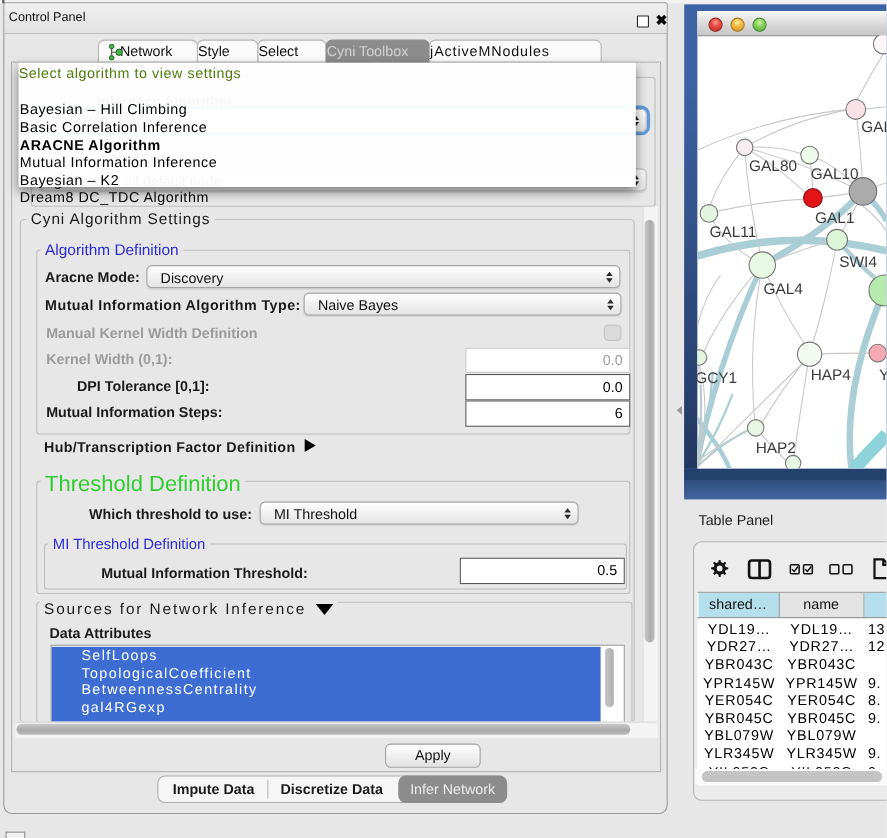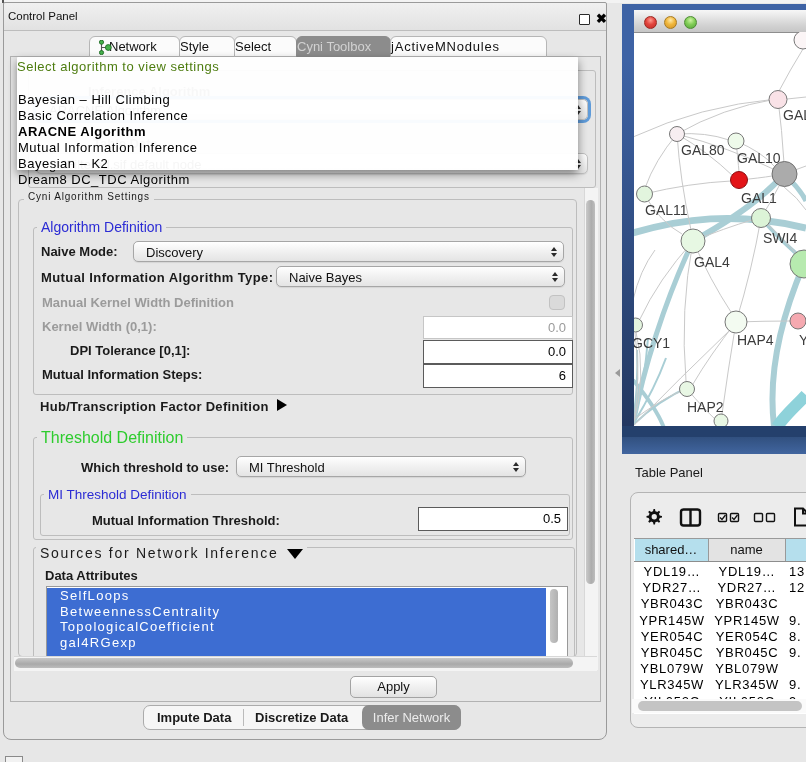--- a/index.html
+++ b/index.html
@@ -17,21 +17,21 @@
   .arr:before{content:"";position:absolute;left:0.5px;top:0.5px;width:0;height:0;border-left:3px solid transparent;border-right:3px solid transparent;border-bottom:4.5px solid #2a2a2a;}
   .arr:after{content:"";position:absolute;left:0.5px;top:7px;width:0;height:0;border-left:3px solid transparent;border-right:3px solid transparent;border-top:4.5px solid #2a2a2a;}
   .field{position:absolute;background:#fff;font-size:13px;text-align:right;
          padding:0 6px 0 0;line-height:21px;color:#000;}
   .grp{position:absolute;border:1px solid #bdbdbd;border-radius:3px;}
   .gtitle{position:absolute;background:#e7e7e7;padding:0 4px;white-space:nowrap;}
   .tab{position:absolute;top:36px;height:21px;background:#fbfbfb;border:1px solid #b6b6b6;
        border-radius:6px 6px 0 0;box-sizing:border-box;font-size:13px;color:#111;
        text-align:left;line-height:20px;}
   .seltab{background:#8c8c8c;border-color:#8c8c8c;color:#d2d2d2;}
-  .listitem{height:15.7px;font-size:13px;color:#fff;padding-left:13px;line-height:15.7px;letter-spacing:1.3px;}
+  .listitem{height:15.7px;font-size:13px;color:#fff;padding-left:27px;line-height:15.7px;letter-spacing:1.3px;}
 </style>
 </head>
 <body>
 <div id="app">
 <div class="a" style="left:0;top:0;width:806px;height:3px;background:#f3f3f3;"></div>
 <div class="a" style="left:2px;top:0;width:2px;height:3px;background:#555;"></div>
 
 <div class="a" style="left:3px;top:2px;width:604px;height:738px;background:#e7e7e7;
      border:1px solid #9a9a9a;border-radius:2px 2px 8px 8px;box-sizing:border-box;"></div>
 <div class="a" style="left:4px;top:3px;width:602px;height:27px;
@@ -79,26 +79,26 @@
 Bayesian – K2<br>
 Dream8 DC_TDC Algorithm</div>
 
 <div class="a" style="left:584px;top:188px;width:13px;height:482px;background:#f4f4f4;border-left:1px solid #d8d8d8;z-index:4;"></div>
 <div class="a" style="left:585.5px;top:200px;width:9px;height:384px;background:linear-gradient(90deg,#c9c9c9,#adadad 60%,#bdbdbd);border-radius:5px;z-index:4;"></div>
 
 <div class="a" style="left:14px;top:656px;width:583px;height:14px;background:#f4f4f4;border-top:1px solid #d8d8d8;z-index:4;"></div>
 <div class="a" style="left:15px;top:658px;width:558px;height:10px;background:linear-gradient(#c9c9c9,#a9a9a9 60%,#bdbdbd);border-radius:5px;z-index:4;"></div>
 
 <div class="grp" style="left:18px;top:199px;width:557px;height:456px;border-radius:4px;"></div>
-<div class="gtitle" style="left:24px;top:191px;font-size:10px;color:#1a1a1a;letter-spacing:0.8px;">Cyni Algorithm Settings</div>
+<div class="gtitle" style="left:24px;top:191px;font-size:14px;color:#1a1a1a;letter-spacing:0.8px;">Cyni Algorithm Settings</div>
 
 <div class="grp" style="left:33px;top:227px;width:538px;height:166px;"></div>
 <div class="gtitle" style="left:37px;top:219px;font-size:14px;color:#2b2bd4;">Algorithm Definition</div>
 
-<div class="a lbl bold" style="left:41px;top:244px;">Naive Mode:</div>
+<div class="a lbl bold" style="left:41px;top:244px;">Aracne Mode:</div>
 <div class="combo" style="left:133px;top:241px;width:429px;">
   <span class="ct">Discovery</span>
       <span class="arr" style="right:6px"></span>
     </div>
 
 <div class="a lbl bold" style="left:41px;top:270px;letter-spacing:0.4px;">Mutual Information Algorithm Type:</div>
 <div class="combo" style="left:276px;top:266px;width:287px;">
   <span class="ct">Naive Bayes</span>
       <span class="arr" style="right:6px"></span>
     </div>
@@ -112,42 +112,42 @@
 <div class="a lbl bold" style="left:42px;top:343px;padding-left:28px;">DPI Tolerance [0,1]:</div>
 <div class="field" style="left:423px;top:340px;width:142px;height:22px;border:1px solid #5b5b5b;">0.0</div>
 
 <div class="a lbl bold" style="left:42px;top:367px;">Mutual Information Steps:</div>
 <div class="field" style="left:423px;top:364px;width:142px;height:22px;border:1px solid #5b5b5b;">6</div>
 
 <div class="a lbl bold" style="left:40px;top:399px;letter-spacing:0.3px;">Hub/Transcription Factor Definition</div>
 <div class="a" style="left:277px;top:399px;width:0;height:0;border:6.5px solid transparent;border-left:10px solid #000;"></div>
 
 <div class="grp" style="left:33px;top:437px;width:538px;height:101px;"></div>
-<div class="gtitle" style="left:37px;top:429px;font-size:16px;color:#2ecc2e;">Threshold Definition</div>
+<div class="gtitle" style="left:37px;top:429px;font-size:20px;color:#2ecc2e;">Threshold Definition</div>
 
 <div class="a lbl bold" style="left:81px;top:460px;">Which threshold to use:</div>
 <div class="combo" style="left:236px;top:456px;width:288px;">
   <span class="ct">MI Threshold</span>
       <span class="arr" style="right:6px"></span>
     </div>
 
 <div class="grp" style="left:40px;top:494px;width:528px;height:40px;"></div>
 <div class="gtitle" style="left:44px;top:487px;font-size:13.5px;color:#2b2bd4;">MI Threshold Definition</div>
 <div class="a lbl bold" style="left:48px;top:513px;padding-left:44px;">Mutual Information Threshold:</div>
 <div class="field" style="left:418px;top:507px;width:142px;height:22px;border:1px solid #5b5b5b;">0.5</div>
 
 <div class="grp" style="left:33px;top:547px;width:540px;height:115px;"></div>
 <div class="gtitle" style="left:36px;top:545px;font-size:14px;color:#1a1a1a;letter-spacing:1.7px;">Sources for Network Inference<span style="display:inline-block;width:0;height:0;border:8px solid transparent;border-top:10px solid #000;vertical-align:-9px;margin-left:9px;"></span></div>
 <div class="a lbl bold" style="left:45px;top:568px;">Data Attributes</div>
 
 <div class="a" style="left:46px;top:586px;width:520px;height:73px;background:#fff;border:1px solid #999;"></div>
 <div class="a" style="left:47px;top:588px;width:499px;height:70px;background:#3d6dd2;">
   <div class="listitem">SelfLoops</div>
+  <div class="listitem">TopologicalCoefficient</div>
   <div class="listitem">BetweennessCentrality</div>
-  <div class="listitem">TopologicalCoefficient</div>
   <div class="listitem">gal4RGexp</div>
 </div>
 <div class="a" style="left:550px;top:589px;width:8px;height:54px;background:linear-gradient(90deg,#c5c5c5,#b0b0b0);border-radius:4px;"></div>
 
 <div class="a" style="left:350px;top:676px;width:85px;height:20px;border:1px solid #a3a3a3;border-radius:5px;
      background:linear-gradient(#ffffff,#f0f0f0 50%,#e2e2e2);text-align:center;line-height:19px;font-size:13px;color:#111;">Apply</div>
 
 <div class="a" style="left:143px;top:705px;width:318px;height:25px;border:1px solid #ababab;border-radius:7px;background:#f6f6f6;box-sizing:border-box;"></div>
 <div class="a" style="left:243px;top:709px;width:1px;height:17px;background:#bbb;"></div>
 <div class="a lbl bold" style="left:157px;top:710px;">Impute Data</div>

